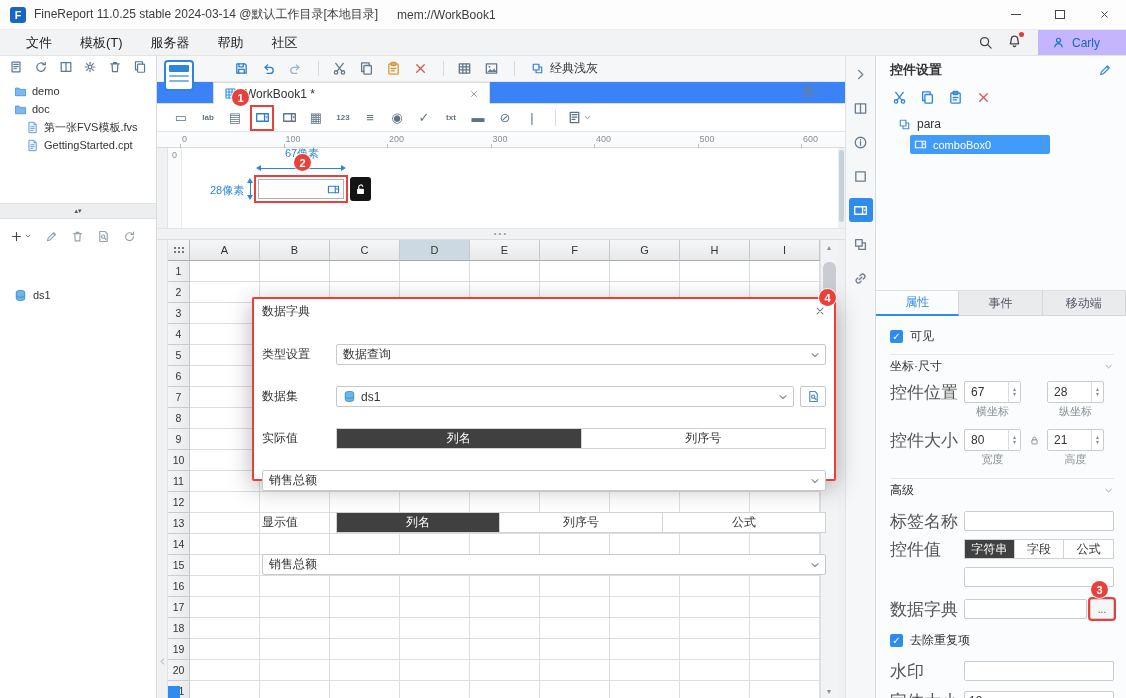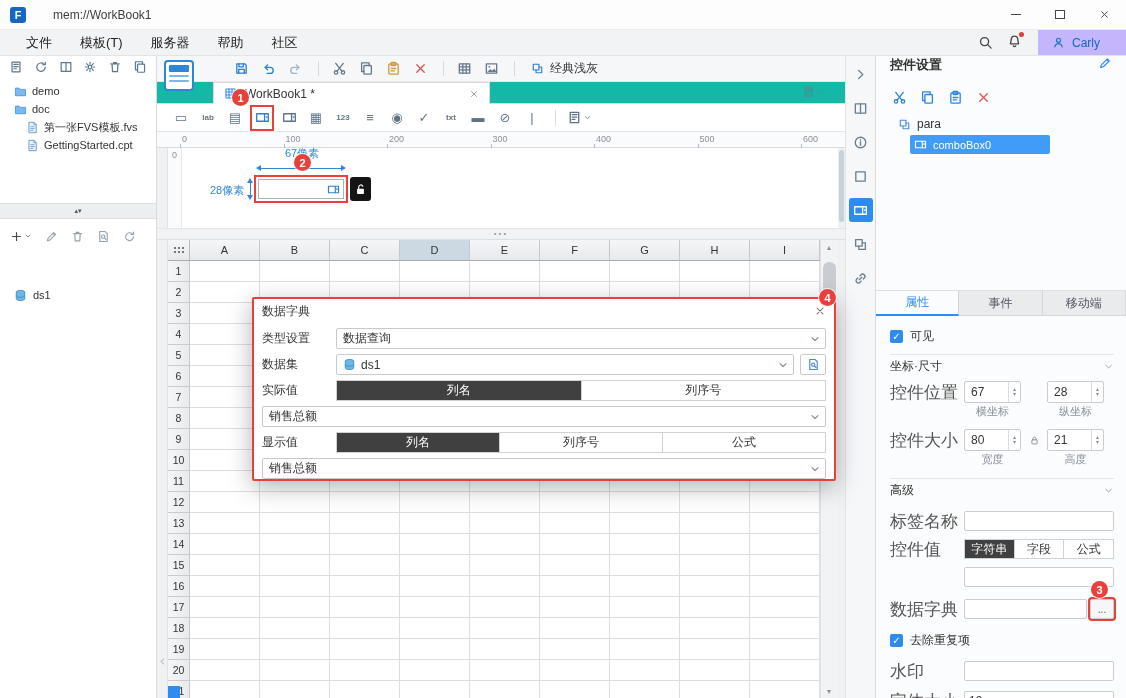--- a/index.html
+++ b/index.html
@@ -57,21 +57,21 @@
   .tb-btn{width:24px;height:22px;display:flex;align-items:center;justify-content:center;margin-right:3px}
   .tb-btn .ic{width:15px;height:15px}
   .tb-sep{width:1px;height:15px;background:#d8dadc;margin:0 8px}
   .theme-btn{display:flex;align-items:center;gap:6px;margin-left:8px;font-size:12px;color:#333}
   .theme-btn .ic{width:13px;height:13px;color:#2e7fd0}
   .big-toggle{position:absolute;left:164px;top:60px;width:30px;height:31px;border:2px solid #2e86d8;border-radius:4px;background:#fff;padding:3px;z-index:5}
   .bt-bar{height:7px;background:#2e86d8;border-radius:1px}
   .bt-line{height:2px;background:#7db6e8;margin-top:3px;border-radius:1px}
 
   
-  .tabrow{position:absolute;left:157px;top:82px;width:688px;height:22px;background:#14b8a6;border-bottom:1px solid #d9dbdd}
+  .tabrow{position:absolute;left:157px;top:82px;width:688px;height:22px;background:#3b82f6;border-bottom:1px solid #d9dbdd}
   .doc-tab{position:absolute;left:56px;top:0;width:277px;height:22px;background:#fff;display:flex;align-items:center;padding:0 10px;gap:8px;border:1px solid #d9dbdd;border-bottom:none;font-size:12px;color:#333}
   .doc-tab .grid-ic{width:13px;height:13px;color:#3a8fe8}
   .doc-tab .close{margin-left:auto;width:10px;height:10px;color:#8a9199}
   .tab-list-btn{position:absolute;right:22px;top:3px;display:flex;align-items:center;color:#6b7e8f}
   .tab-list-btn .ic{width:13px;height:13px}
   .tab-list-btn .mini{width:8px;height:8px}
 
   
   .widgetbar{position:absolute;left:157px;top:104px;width:688px;height:28px;background:#fff;border-bottom:1px solid #e3e5e7;display:flex;align-items:center;padding-left:14px;gap:7px}
   .wt-btn{width:20px;height:22px;display:flex;align-items:center;justify-content:center;position:relative}
@@ -124,41 +124,41 @@
   .vs-thumb{position:absolute;left:2px;top:22px;width:13px;height:72px;background:#c9ccd0;border-radius:6px}
   .vs-down{position:absolute;bottom:2px;width:100%;text-align:center;font-size:8px;color:#8a9199}
   .rightgap{position:absolute;left:837px;top:240px;width:8px;bottom:0;background:#eff1f3}
   .bluecorner{position:absolute;left:168px;top:686px;width:12px;height:12px;background:#2e8bf0;z-index:12}
 
   
   .dialog{position:absolute;left:252px;top:297px;width:584px;height:184px;background:#fff;border:2px solid #e8413c;border-radius:2px;box-shadow:0 6px 24px rgba(0,0,0,.3);z-index:70}
   .dlg-head{height:24px;display:flex;align-items:center;padding:0 8px}
   .dlg-title{font-size:12px;color:#333}
   .dlg-close{margin-left:auto;width:12px;height:12px;color:#666}
-  .dlg-row{display:flex;align-items:center;margin:5px 8px 0;height:21px}
+  .dlg-row{display:flex;align-items:center;margin:21px 8px 0;height:21px}
   .dlg-label{width:74px;font-size:12px;color:#333;flex:none}
   .dlg-select{flex:1;height:21px;border:1px solid #c6cacd;border-radius:2px;background:#fff;display:flex;align-items:center;padding:0 20px 0 6px;position:relative;font-size:12px;color:#333}
   .sel-chev{position:absolute;right:4px;top:4px;width:12px;height:12px;color:#7a8a96}
   .db-ic{width:13px;height:13px;margin-right:5px}
   .dlg-preview{flex:none;width:26px;height:21px;margin-left:6px;border:1px solid #c6cacd;border-radius:2px;display:flex;align-items:center;justify-content:center;color:#4a88c9;background:#fff}
   .dlg-preview .ic{width:13px;height:13px}
   .segs{flex:1;display:flex;height:21px;border:1px solid #cfd3d6}
   .seg{flex:1;display:flex;align-items:center;justify-content:center;font-size:12px;color:#333;background:#fff;border-left:1px solid #cfd3d6}
   .seg:first-child{border-left:none}
   .seg.on{background:#404040;color:#fff}
 
   
   .rstrip{position:absolute;left:845px;top:56px;width:30px;bottom:0;background:#f6f7f8;border-left:1px solid #e1e3e5;display:flex;flex-direction:column;align-items:center;padding-top:6px;gap:10px}
   .strip-btn{width:24px;height:24px;display:flex;align-items:center;justify-content:center;color:#6b7e8f;border-radius:3px}
   .strip-btn .ic{width:15px;height:15px}
   .strip-btn.on{background:#2e8bf0;color:#fff}
 
   
   .rpanel{position:absolute;left:875px;top:56px;width:251px;bottom:0;background:#fbfcfd;border-left:1px solid #d9dbdd;overflow:hidden}
-  .rp-head{position:absolute;top:0;left:0;right:0;height:28px;display:flex;padding:0 14px;font-size:13px;color:#333;font-weight:bold}
+  .rp-head{position:absolute;top:0;left:0;right:0;height:28px;display:flex;align-items:center;padding:0 14px;font-size:13px;color:#333;font-weight:bold}
   .rp-pencil{margin-left:auto;width:14px;height:14px;color:#2e8bf0}
   .rp-icons{position:absolute;top:28px;left:0;right:0;height:26px;display:flex;align-items:center;gap:13px;padding:0 16px}
   .rp-icons .ic{width:15px;height:15px}
   .rp-tree{position:absolute;top:58px;left:8px;right:0}
   .rp-node{display:flex;align-items:center;gap:6px;height:20px;padding-left:14px;font-size:12px;color:#333}
   .rp-node .ic{width:13px;height:13px;color:#4a90d9}
   .rp-node.child{margin-left:26px;margin-top:1px;width:140px;height:19px;background:#419bf9;border-radius:2px;color:#fff;font-size:11px;padding-left:4px}
   .rp-node.child .ic{color:#fff}
   .rp-tabs{position:absolute;top:234px;left:0;right:0;height:26px;display:flex;background:#e9ebed;border-top:1px solid #dddfe1}
   .ptab{flex:1;display:flex;align-items:center;justify-content:center;font-size:12px;color:#556;border-bottom:1px solid #d4d6d8;border-right:1px solid #d4d6d8}
@@ -192,20 +192,21 @@
   .b3{left:1091px;top:581px}
   .b4{left:819px;top:289px}
 </style>
 </head>
 <body>
 
 <div class="app">
 
   <div class="titlebar">
     <div class="logo">F</div>
+    <span class="win-title">FineReport 11.0.25 stable 2024-03-14 @默认工作目录[本地目录]</span>
     <span class="doc-path">mem://WorkBook1</span>
     <div class="win-btns">
       <div class="win-btn">
           <span class="min-glyph"></span>
         </div>
       <div class="win-btn">
           <span class="max-glyph"></span>
         </div>
       <div class="win-btn">
           <i class="ic">

